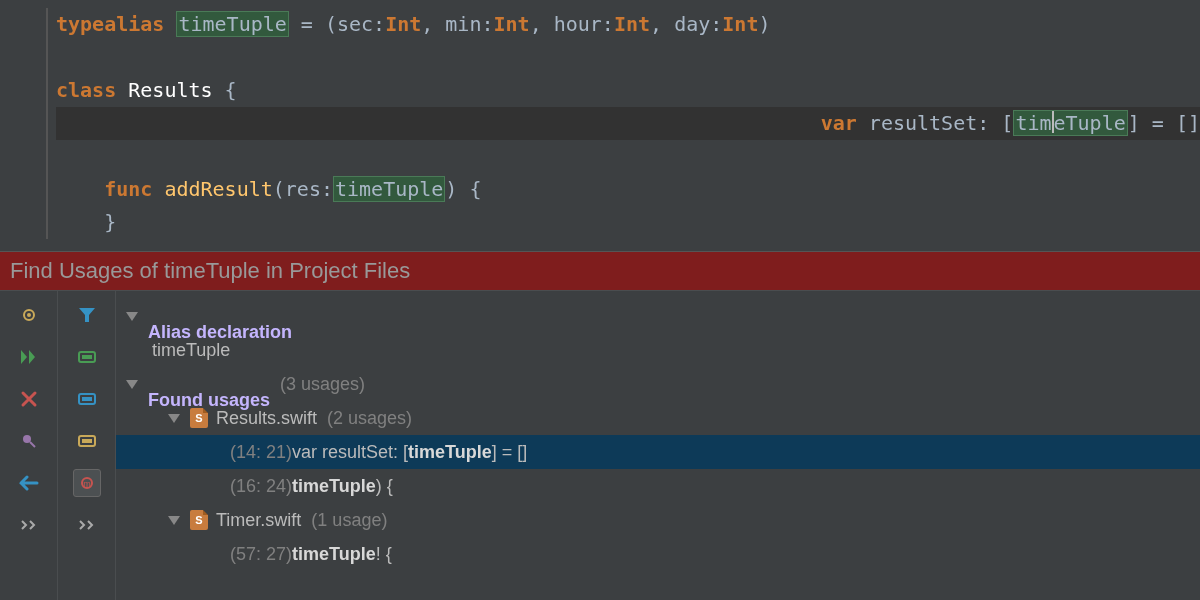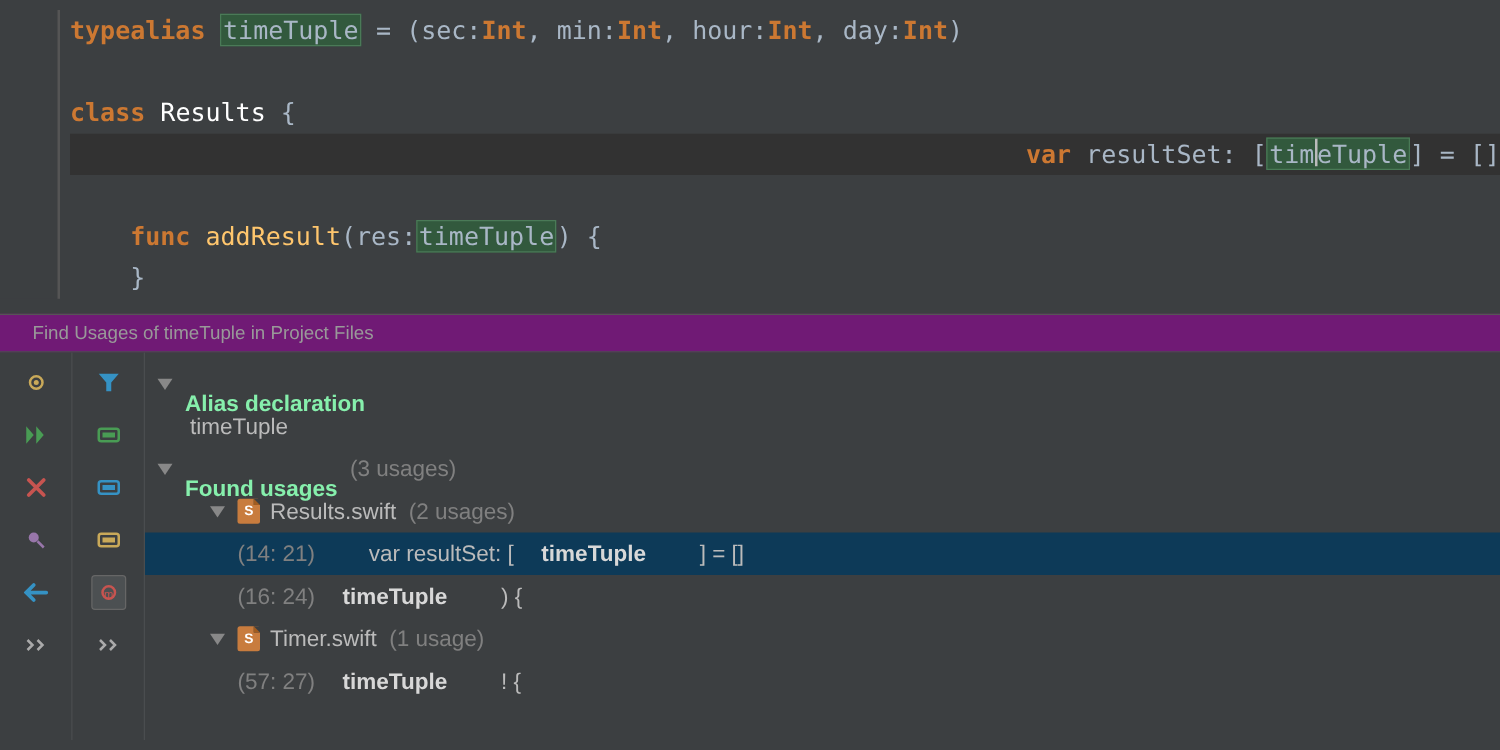--- a/index.html
+++ b/index.html
@@ -35,26 +35,26 @@
   background: #3c3f41;
   border-right: 2px solid #555;
   flex-shrink: 0;
 }
 .code-col {
   flex: 1;
   padding-left: 8px;
 }
 
 .find-header {
-  background: #701a75;
+  background: #7f1d1d;
   border-top: 1px solid #555;
   border-bottom: 1px solid #4a4d4f;
-  padding: 6px 26px;
+  padding: 6px 10px;
   font-family: -apple-system, 'Segoe UI', sans-serif;
-  font-size: 15px;
+  font-size: 22px;
   color: #999;
 }
 
 .find-panel {
   display: flex;
   background: #3c3f41;
   height: 310px;
 }
 .toolbar-col {
   width: 58px;
@@ -105,21 +105,21 @@
 }
 .disclosure {
   width: 0;
   height: 0;
   border-left: 6px solid transparent;
   border-right: 6px solid transparent;
   border-top: 9px solid #888;
   margin-right: 10px;
   flex-shrink: 0;
 }
-.bold { font-weight: 700; color: #86efac; margin-top: 32px; }
+.bold { font-weight: 700; color: #c4b5fd; margin-top: 32px; }
 .dim { color: #808080; }
 .file-icon {
   width: 18px;
   height: 20px;
   background: #c87c3e;
   border-radius: 2px;
   display: inline-flex;
   align-items: center;
   justify-content: center;
   color: #fff;
@@ -134,30 +134,29 @@
   content: '';
   position: absolute;
   top: 0; right: 0;
   border-left: 5px solid #a05c20;
   border-top: 5px solid #3c3f41;
 }
 .tree-label { color: #bbb; }
 .tree-code {
   font-family: -apple-system, 'Segoe UI', sans-serif;
   color: #bbb;
-  margin-left: 21px;
 }
 .tree-code-bold {
   font-weight: 700;
   color: #d8d8d8;
 }
 
 .indent1 { padding-left: 36px; }
 .indent2 { padding-left: 52px; }
-.indent4 { padding-left: 74px; gap: 22px; }
+.indent4 { padding-left: 114px; }
 
 .cursor {
   display: inline-block;
   width: 2px;
   height: 22px;
   background: #bbb;
   vertical-align: -3px;
 }
 </style>
 </head>

